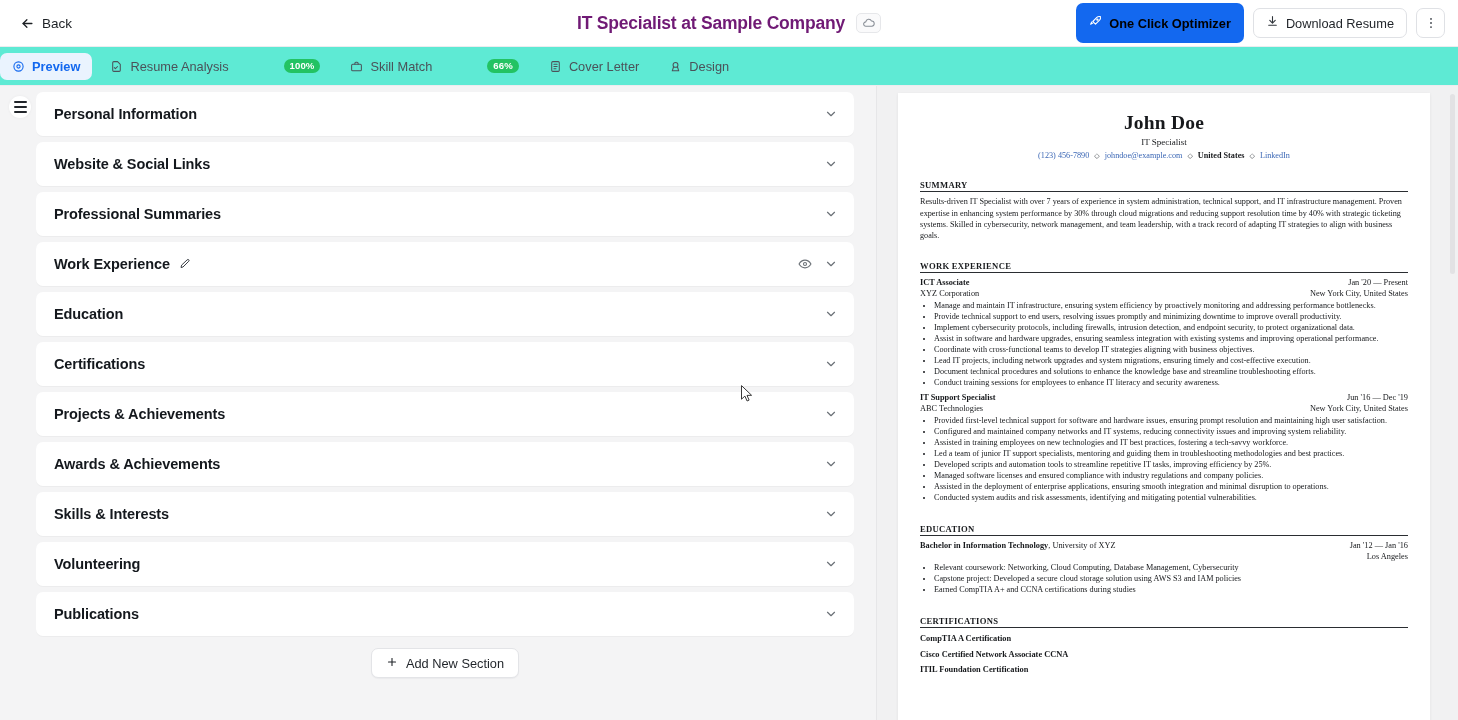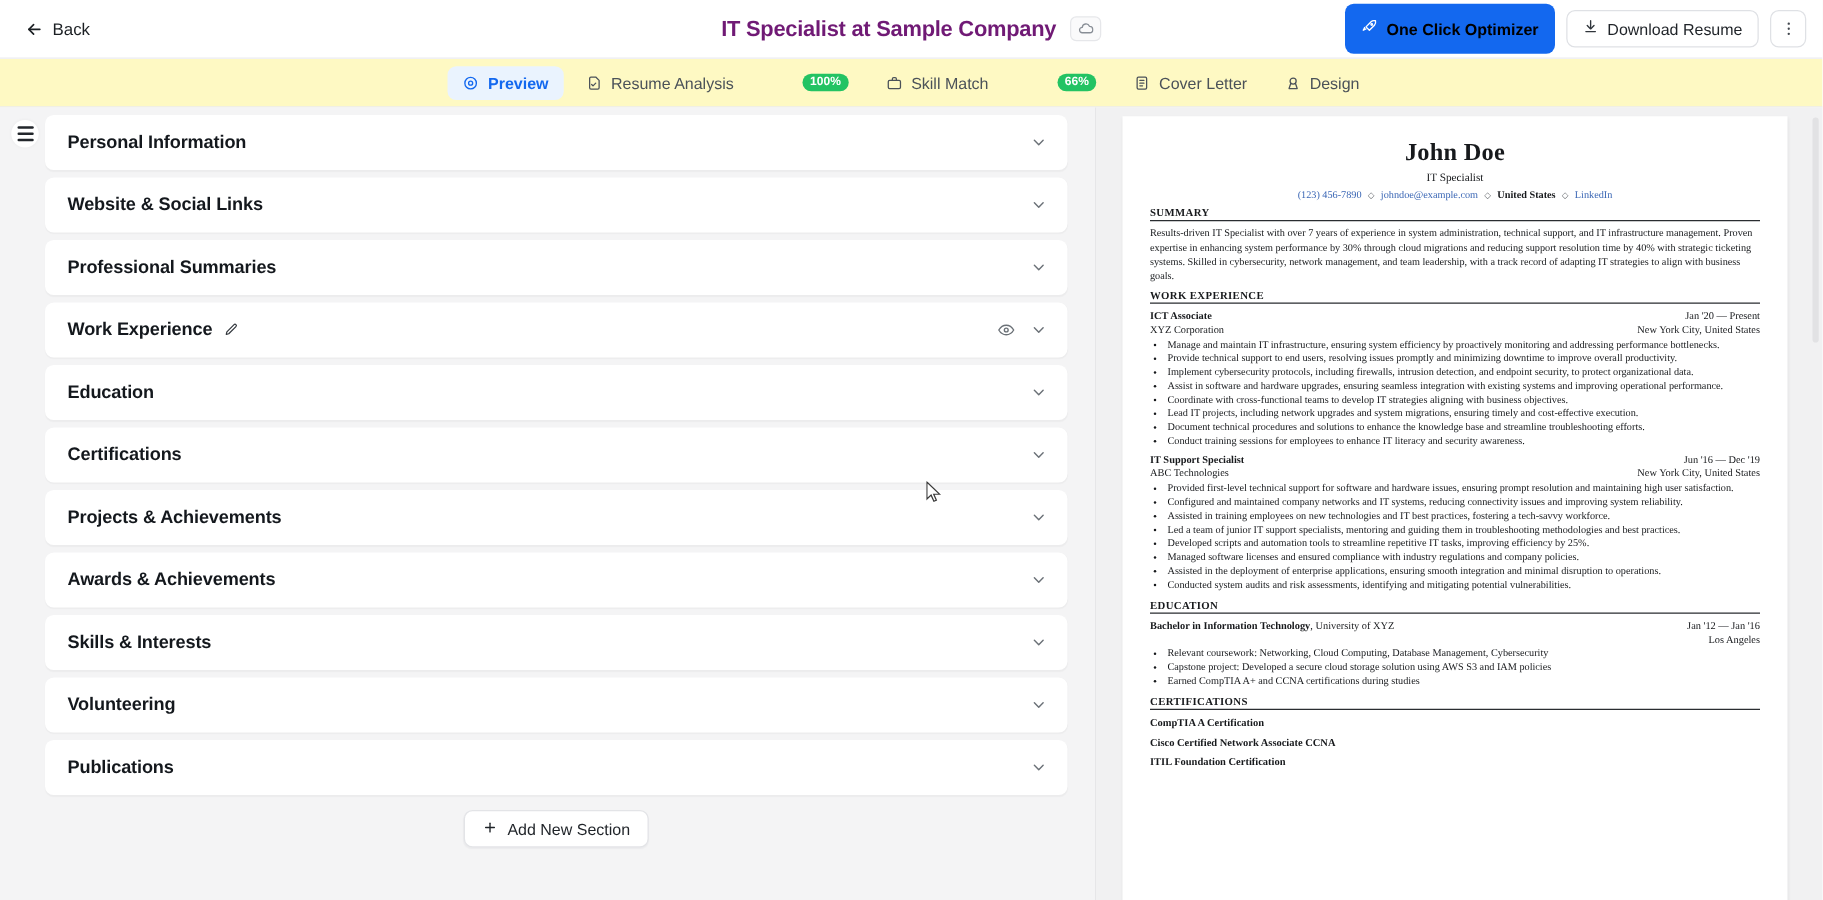--- a/index.html
+++ b/index.html
@@ -123,25 +123,25 @@
     border-radius: 7px;
     display: flex; align-items: center; justify-content: center;
     cursor: pointer;
     color: #40464d;
   }
 
   
   .tabbar {
     height: 39px;
     min-height: 39px;
-    background: #fef9c3;
+    background: #5eead4;
     border-bottom: 1px solid #ececef;
     display: flex;
     align-items: center;
-    justify-content: center;
+    justify-content: flex-start;
     gap: 6px;
   }
 
   .tab {
     display: flex;
     align-items: center;
     gap: 7px;
     height: 27px;
     padding: 0 12px;
     border-radius: 7px;
@@ -315,21 +315,21 @@
     flex-wrap: wrap;
   }
   .r-contact a, .r-contact .lnk { color: #3b67b5; text-decoration: none; }
   .r-contact .sep { color: #55595e; font-size: 7px; }
   .r-contact .plain { color: #17191c; font-weight: 700; }
 
   .r-head {
     font-size: 8.6px;
     font-weight: 700;
     letter-spacing: 0.3px;
-    margin-top: 5px;
+    margin-top: 20px;
     padding-bottom: 1px;
     border-bottom: 1.1px solid #2a2d31;
   }
 
   .r-para {
     font-size: 8.2px;
     line-height: 1.36;
     margin-top: 4px;
     text-align: left;
   }

